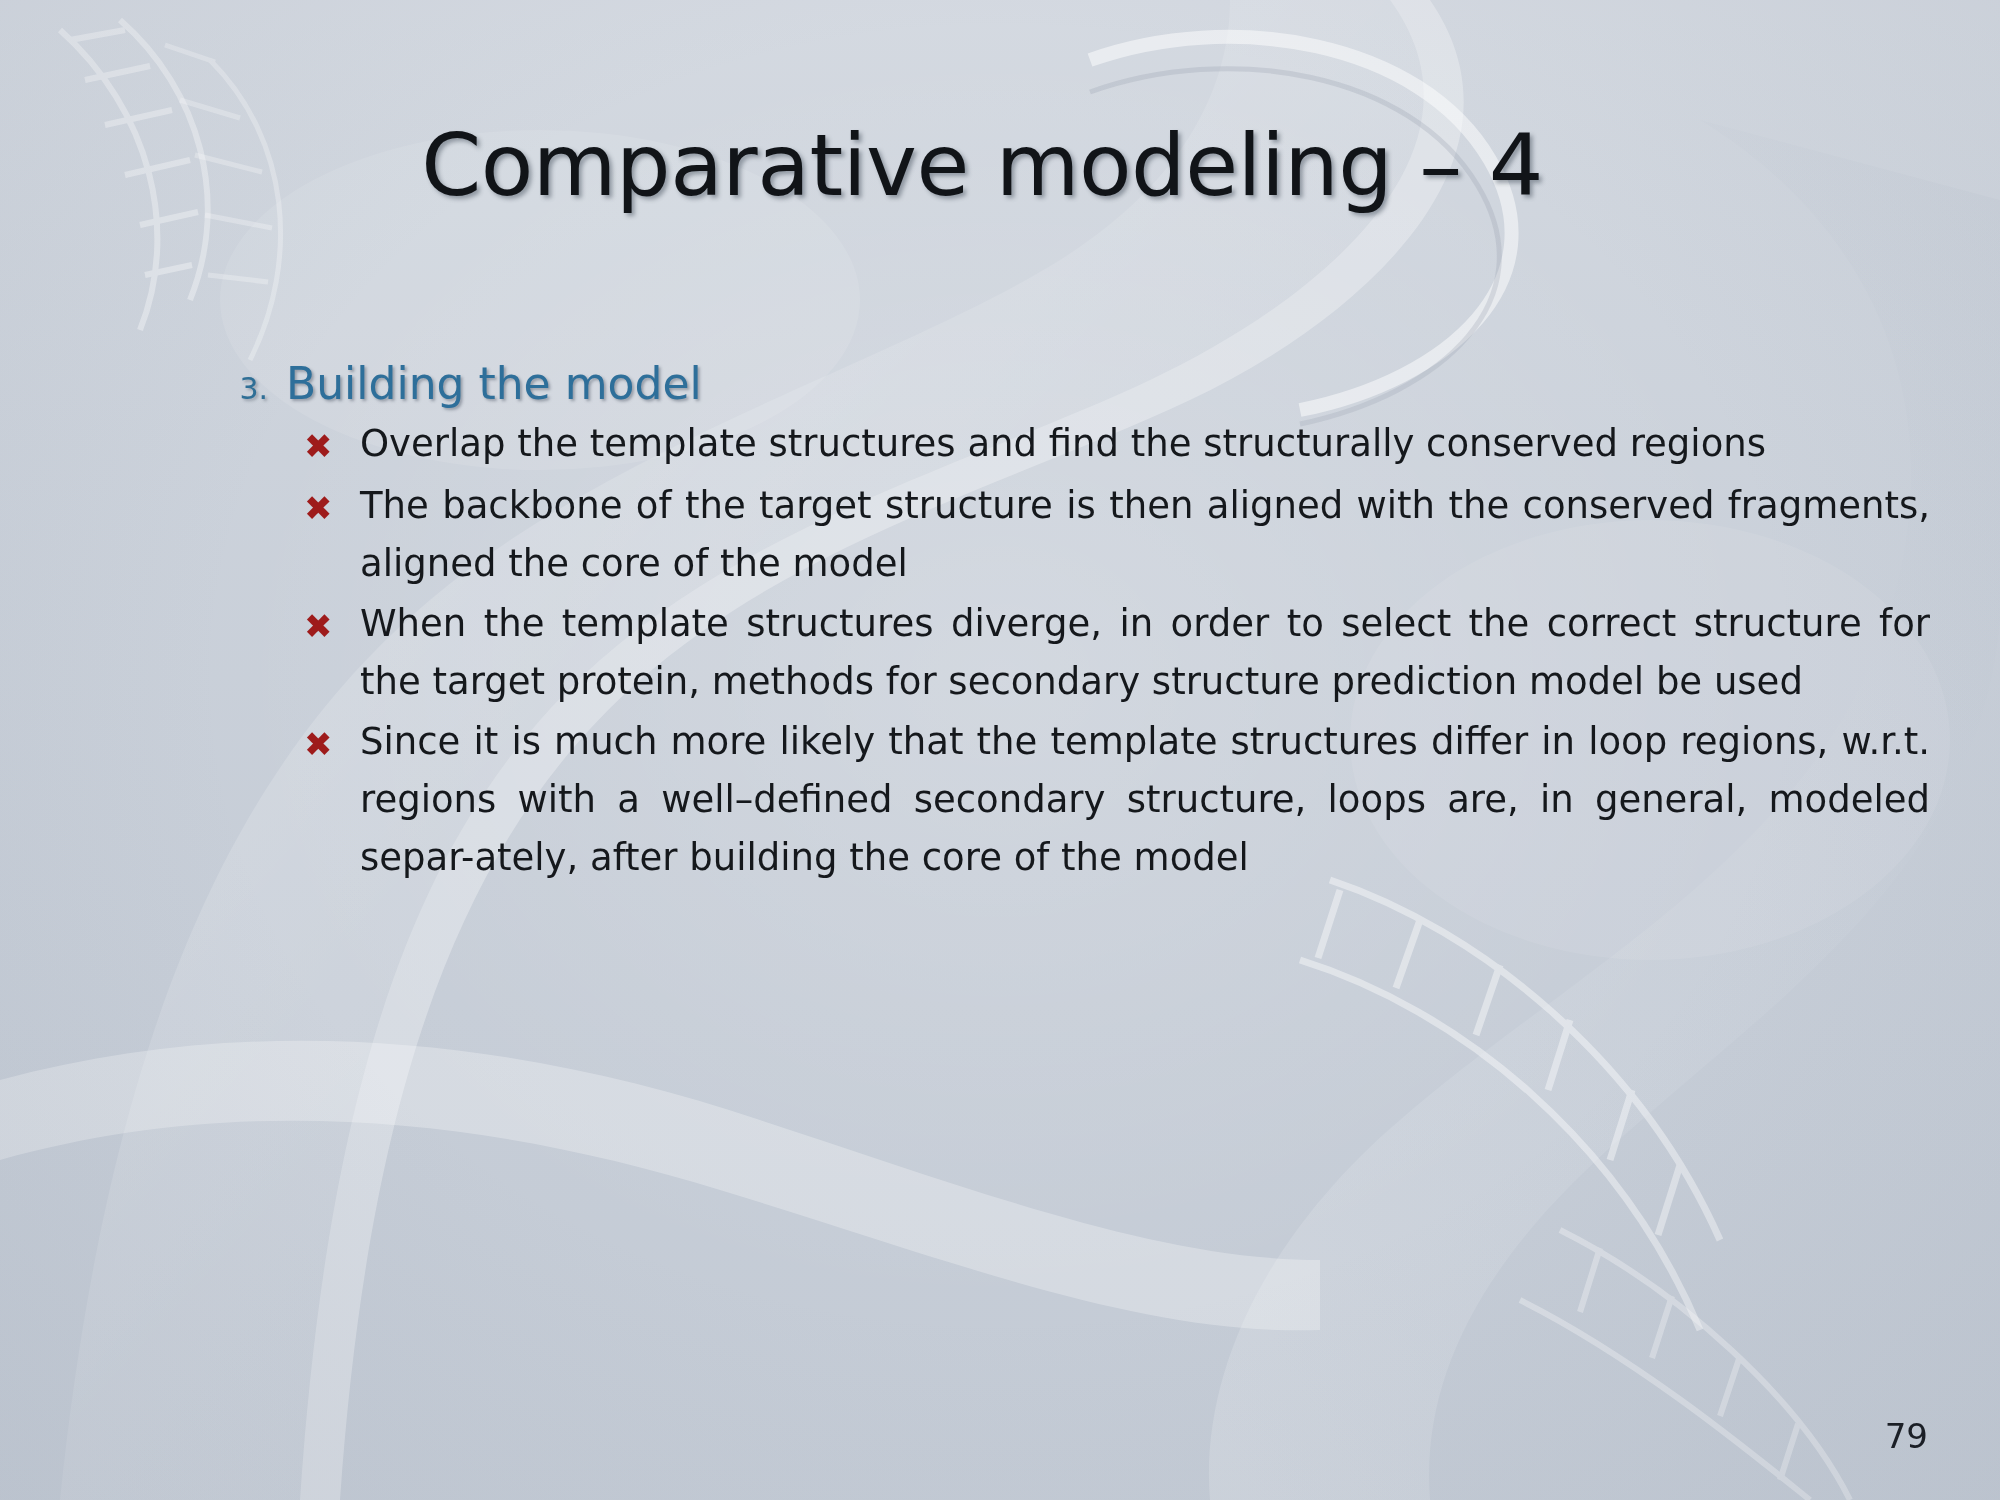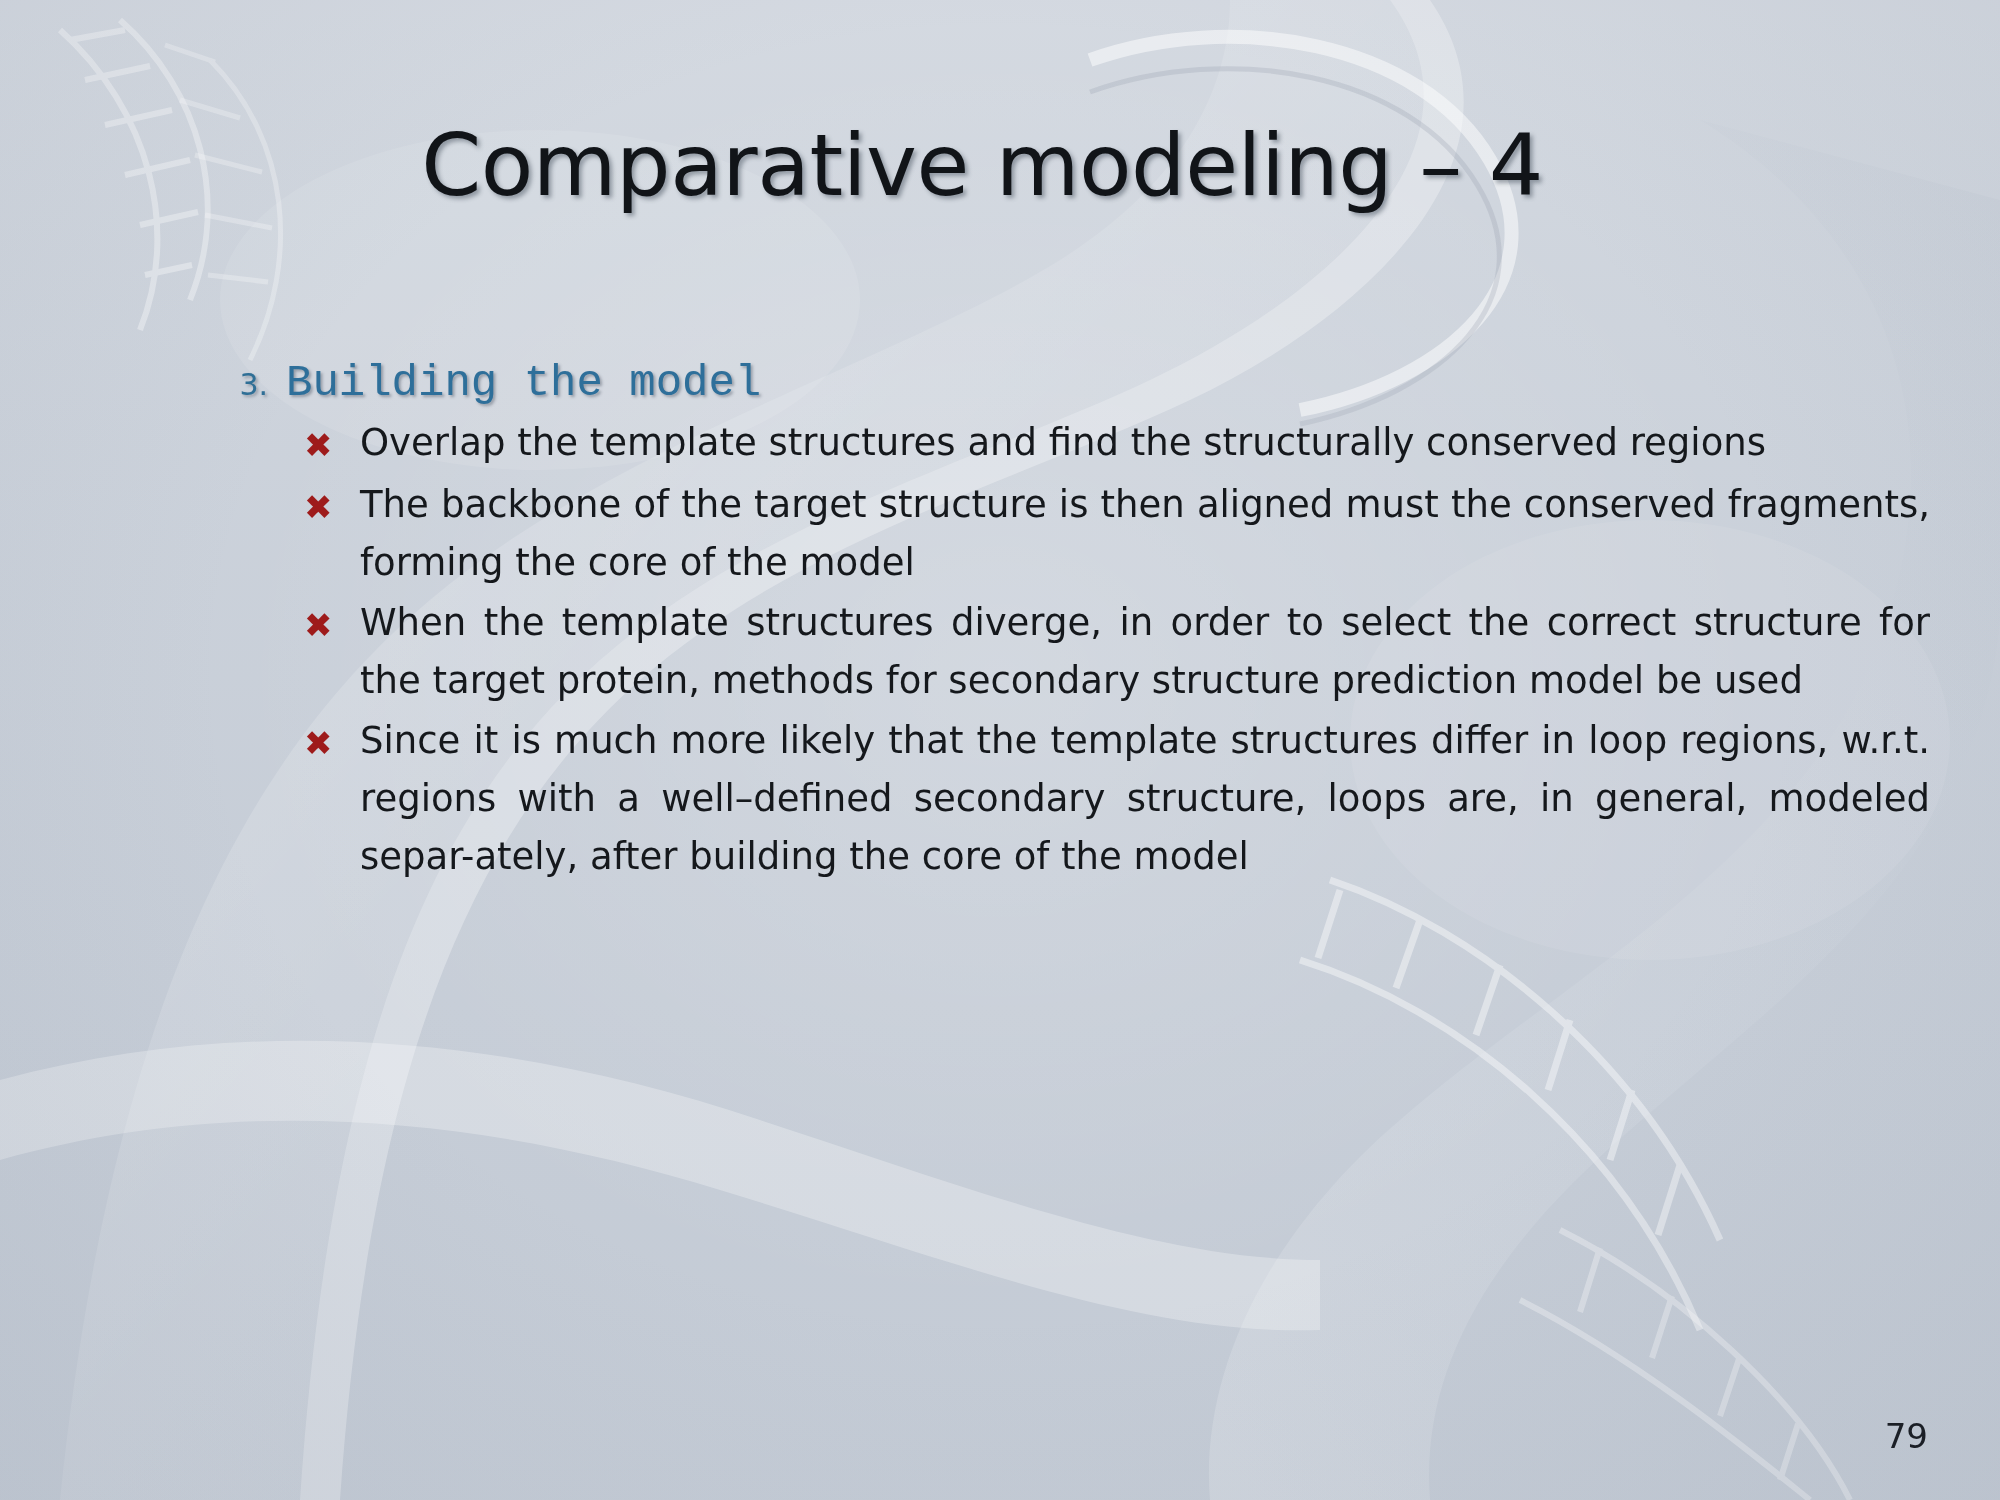--- a/index.html
+++ b/index.html
@@ -77,21 +77,20 @@
     color: #2f6f96;
     text-align: right;
     padding-right: 18px;
     box-sizing: border-box;
     text-shadow: 2px 2px 3px rgba(70,80,95,0.4);
   }
   .level1-text {
     font-size: 44px;
     color: #2e6f9a;
     text-shadow: 2px 2px 3px rgba(70,80,95,0.45);
-    font-family: Liberation Mono, monospace;
   }
 
   .bullets {
     margin-top: 6px;
     padding-left: 94px;
   }
   .bullet {
     display: flex;
     align-items: flex-start;
     margin-bottom: 2px;
@@ -223,21 +222,21 @@
 
       <div class="bullets">
 
         <div class="bullet">
           <div class="bullet-mark">✖</div>
           <div class="bullet-text">Overlap the template structures and find the structurally conserved regions</div>
         </div>
 
         <div class="bullet">
           <div class="bullet-mark">✖</div>
-          <div class="bullet-text">The backbone of the target structure is then aligned must the conserved fragments, forming the core of the model</div>
+          <div class="bullet-text">The backbone of the target structure is then aligned with the conserved fragments, aligned the core of the model</div>
         </div>
 
         <div class="bullet">
           <div class="bullet-mark">✖</div>
           <div class="bullet-text">When the template structures diverge, in order to select the correct structure for the target protein, methods for secondary structure prediction model be used</div>
         </div>
 
         <div class="bullet">
           <div class="bullet-mark">✖</div>
           <div class="bullet-text">Since it is much more likely that the template structures differ in loop regions, w.r.t. regions with a well–defined secondary structure, loops are, in general, modeled separ-ately, after building the core of the model</div>

